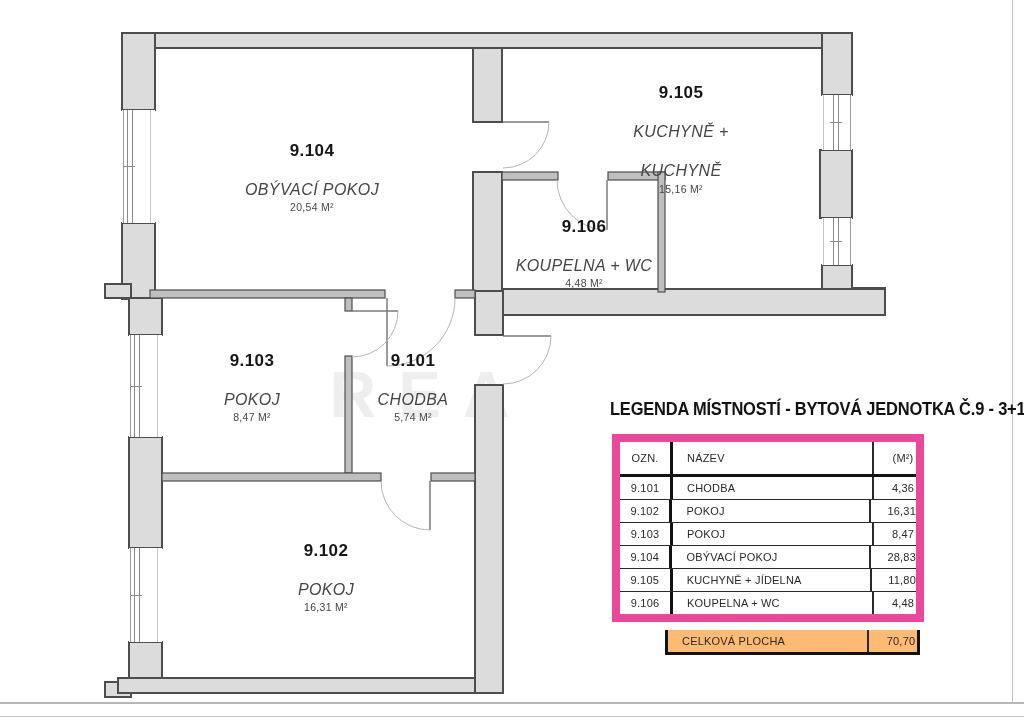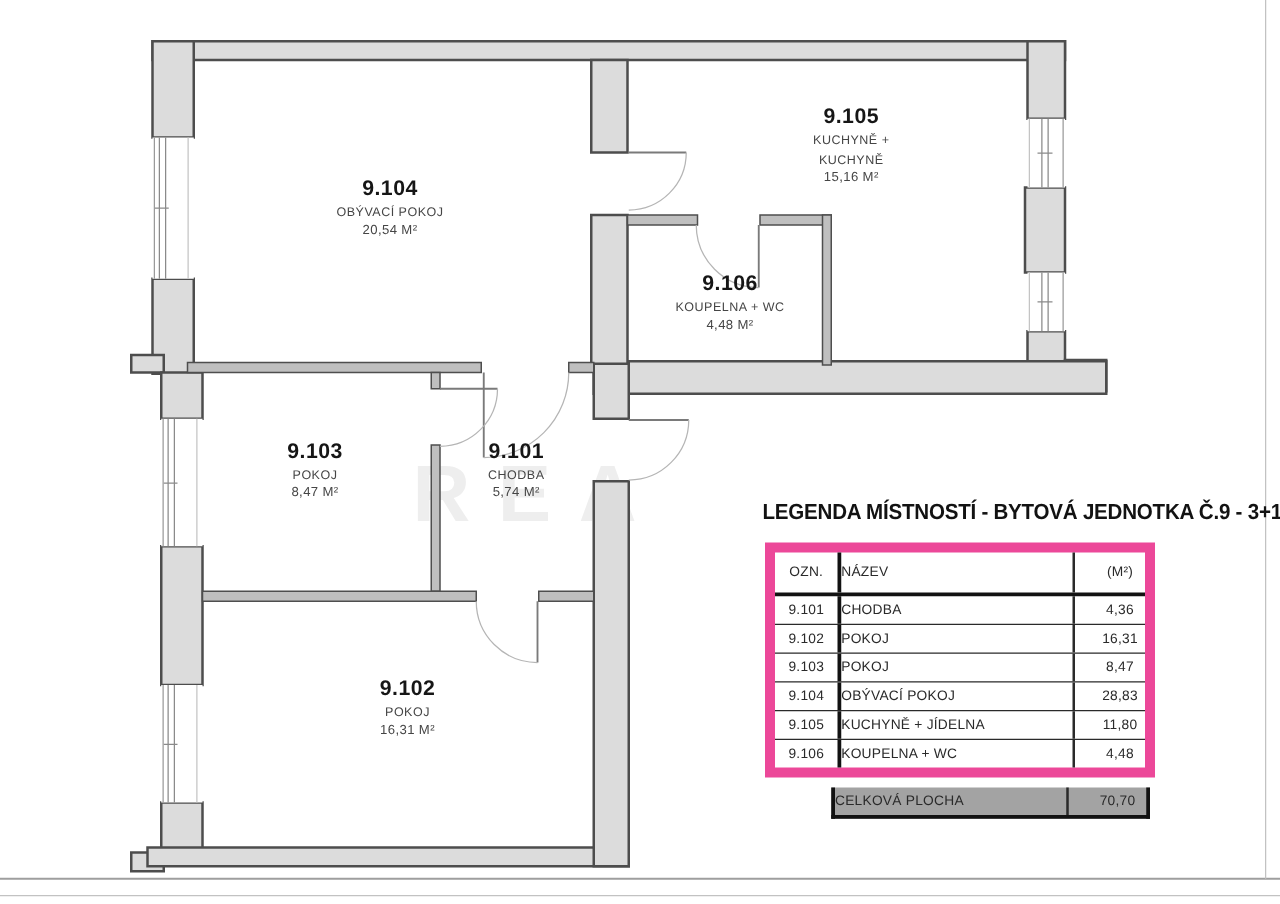--- a/index.html
+++ b/index.html
@@ -8,38 +8,38 @@
     font-family:"Liberation Sans", sans-serif;overflow:hidden;
   }
   .plan-svg{position:absolute;left:0;top:0;}
   .watermark{
     position:absolute;left:330px;top:358px;
     font-size:64px;font-weight:700;letter-spacing:22px;
     color:rgba(90,90,90,0.10);user-select:none;
   }
   .room-label{position:absolute;text-align:center;transform:translateX(-50%);color:#2f2f2f;white-space:nowrap;}
   .room-id{font-size:17px;font-weight:700;letter-spacing:.4px;color:#161616;line-height:1.1;}
-  .room-name{font-size:10px;color:#454545;letter-spacing:.4px;margin-top:3px;line-height:1.3;}
+  .room-name{font-size:16px;color:#454545;letter-spacing:.4px;margin-top:19px;line-height:1.3;font-style:italic;}
   .room-area{font-size:10.5px;color:#454545;letter-spacing:.3px;margin-top:1px;line-height:1.3;}
   .legend-title{
     position:absolute;left:610px;top:399px;
     font-size:17.5px;font-weight:700;color:#121212;letter-spacing:-0.2px;
     transform:scaleX(.94);transform-origin:left top;white-space:nowrap;
   }
   .tbl{position:absolute;left:612px;top:434px;border:8px solid #ec4899;width:296px;background:#fff;}
   .trow{display:flex;align-items:center;height:22px;font-size:11px;color:#2a2a2a;letter-spacing:.2px;}
   .trow.head{height:32px;}
   .trow.r0{border-top:3px solid #121212;}
   .trow.rn{border-top:1.5px solid #2a2a2a;}
   .c-ozn{width:50px;border-right:3px solid #121212;text-align:center;align-self:stretch;display:flex;align-items:center;justify-content:center;}
-  .c-naz{width:185px;border-right:2px solid #2a2a2a;padding-left:0;align-self:stretch;display:flex;align-items:center;}
+  .c-naz{width:185px;border-right:2px solid #2a2a2a;padding-left:14px;align-self:stretch;display:flex;align-items:center;}
   .c-val{width:56px;text-align:center;flex:1;margin-left:16px;}
   .tbl-total{
     position:absolute;left:665px;top:630px;width:249px;
-    border:3px solid #121212;border-top:0;background:#a3a3a3;
+    border:3px solid #121212;border-top:0;background:#fdba74;
   }
   .tbl-total .trow{height:22px;}
 </style>
 </head>
 <body>
 
 <div class="page">
 
   <div class="watermark">REA</div>
 

